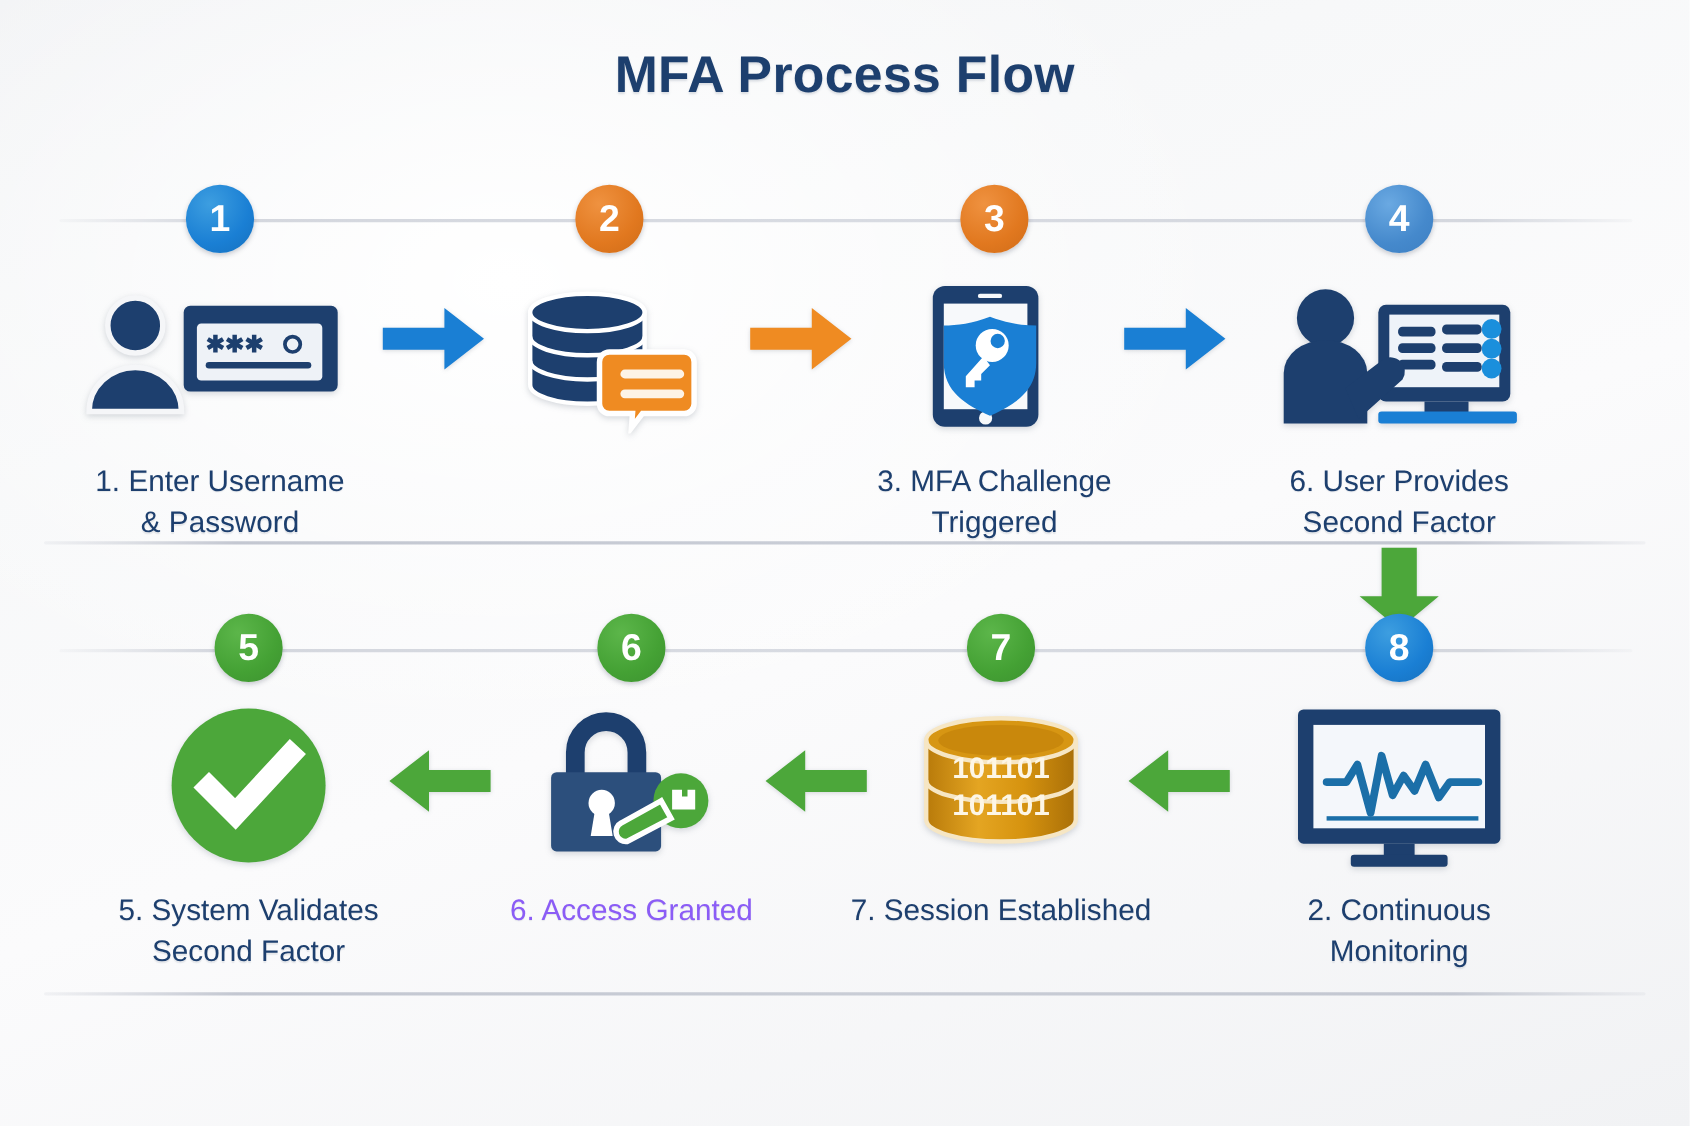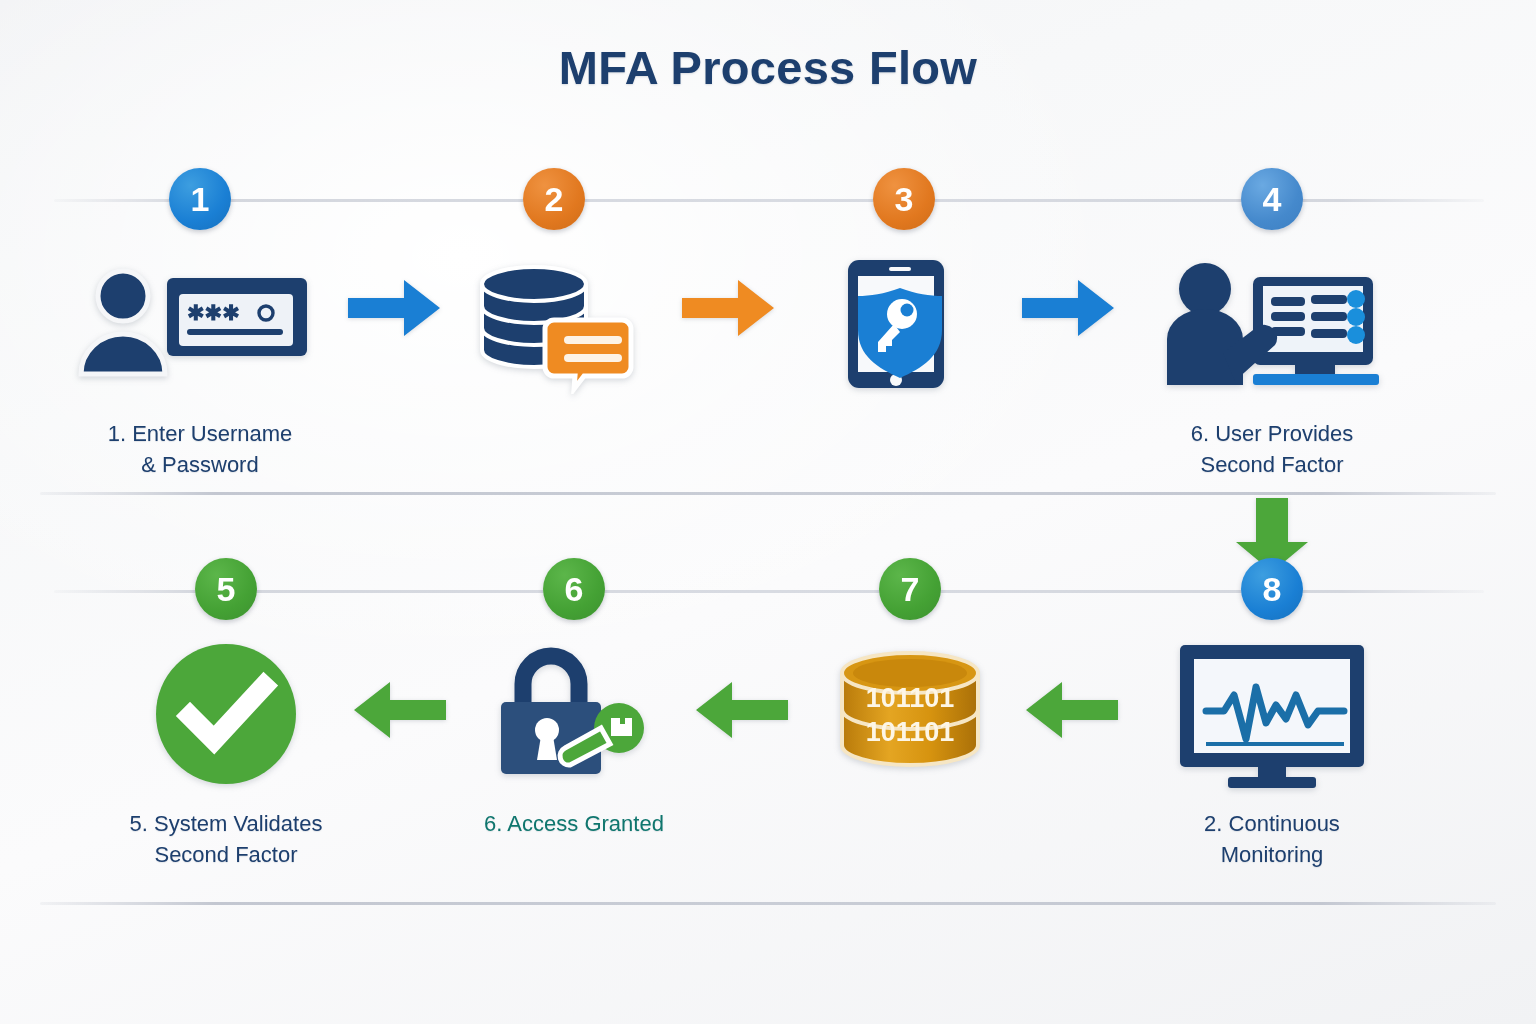--- a/index.html
+++ b/index.html
@@ -82,27 +82,27 @@
   .icon-box {
     height: 160px;
     margin-top: 14px;
     display: flex;
     align-items: center;
     justify-content: center;
   }
 
   .label {
     margin-top: 14px;
-    font-size: 22px;
+    font-size: 27px;
     line-height: 1.42;
     color: #1d3f6e;
     text-shadow: 0 1px 1px rgba(150,158,175,0.22);
     white-space: pre-line;
   }
-  .label.green-text { color: #0f766e; }
+  .label.green-text { color: #8b5cf6; }
 
   
   .arrow {
     position: absolute;
     z-index: 2;
   }
   .arrow svg { display: block; filter: drop-shadow(0 1px 2px rgba(80,90,110,0.22)); }
 
   
   .ico { filter: drop-shadow(0 2px 3px rgba(70,80,100,0.22)); }
@@ -188,20 +188,22 @@
 
           <path d="M104 34 c-16 6 -30 8 -42 8 v34 c0 26 20 38 42 48 c22 -10 42 -22 42 -48 V42 c-12 0 -26 -2 -42 -8 z" transform="translate(-28,0)" fill="#1a7fd4"></path>
 
           <g fill="#ffffff" transform="translate(46,46) scale(1.0)">
             <circle cx="32" cy="14" r="15"></circle>
             <circle cx="37" cy="10" r="6.5" fill="#1a7fd4"></circle>
             <path d="M24 24 L8 42 L8 52 L16 52 L16 46 L22 46 L22 40 L30 32 Z"></path>
           </g>
         </svg>
       </div>
+      <div class="label">3. MFA Challenge
+Triggered</div>
     </div>
 
     <div class="arrow" style="left:1020px; top:276px;">
       <svg width="96" height="64" viewBox="0 0 96 64">
         <path d="M2 22 H58 V4 L94 32 L58 60 V42 H2 Z" fill="#1a7fd4"></path>
       </svg>
     </div>
 
     <div class="step" style="left:1122px;">
       <div class="badge lightblue">4</div>
@@ -306,20 +308,21 @@
           </defs>
           <path d="M22 24 v72 a68 20 0 0 0 136 0 V24 z" fill="url(#goldg)"></path>
           <ellipse cx="90" cy="24" rx="68" ry="20" fill="#d79613" stroke="#f6e6c4" stroke-width="4"></ellipse>
           <ellipse cx="90" cy="24" rx="57" ry="14" fill="#c9880c"></ellipse>
           <path d="M22 60 a68 20 0 0 0 136 0" fill="none" stroke="#f6e6c4" stroke-width="4"></path>
           <path d="M22 24 v72 a68 20 0 0 0 136 0 V24" fill="none" stroke="#f6e6c4" stroke-width="4"></path>
           <text x="90" y="58" text-anchor="middle" fill="#fdf6e6" font-family="'Liberation Sans',sans-serif" font-size="27" font-weight="bold">101101</text>
           <text x="90" y="92" text-anchor="middle" fill="#fdf6e6" font-family="'Liberation Sans',sans-serif" font-size="27" font-weight="bold">101101</text>
         </svg>
       </div>
+      <div class="label">7. Session Established</div>
     </div>
 
     <div class="arrow" style="left:1024px; top:678px;">
       <svg width="96" height="64" viewBox="0 0 96 64">
         <path d="M94 22 H38 V4 L2 32 L38 60 V42 H94 Z" fill="#4ca73a"></path>
       </svg>
     </div>
 
     <div class="step" style="left:1122px;">
       <div class="badge blue">8</div>

